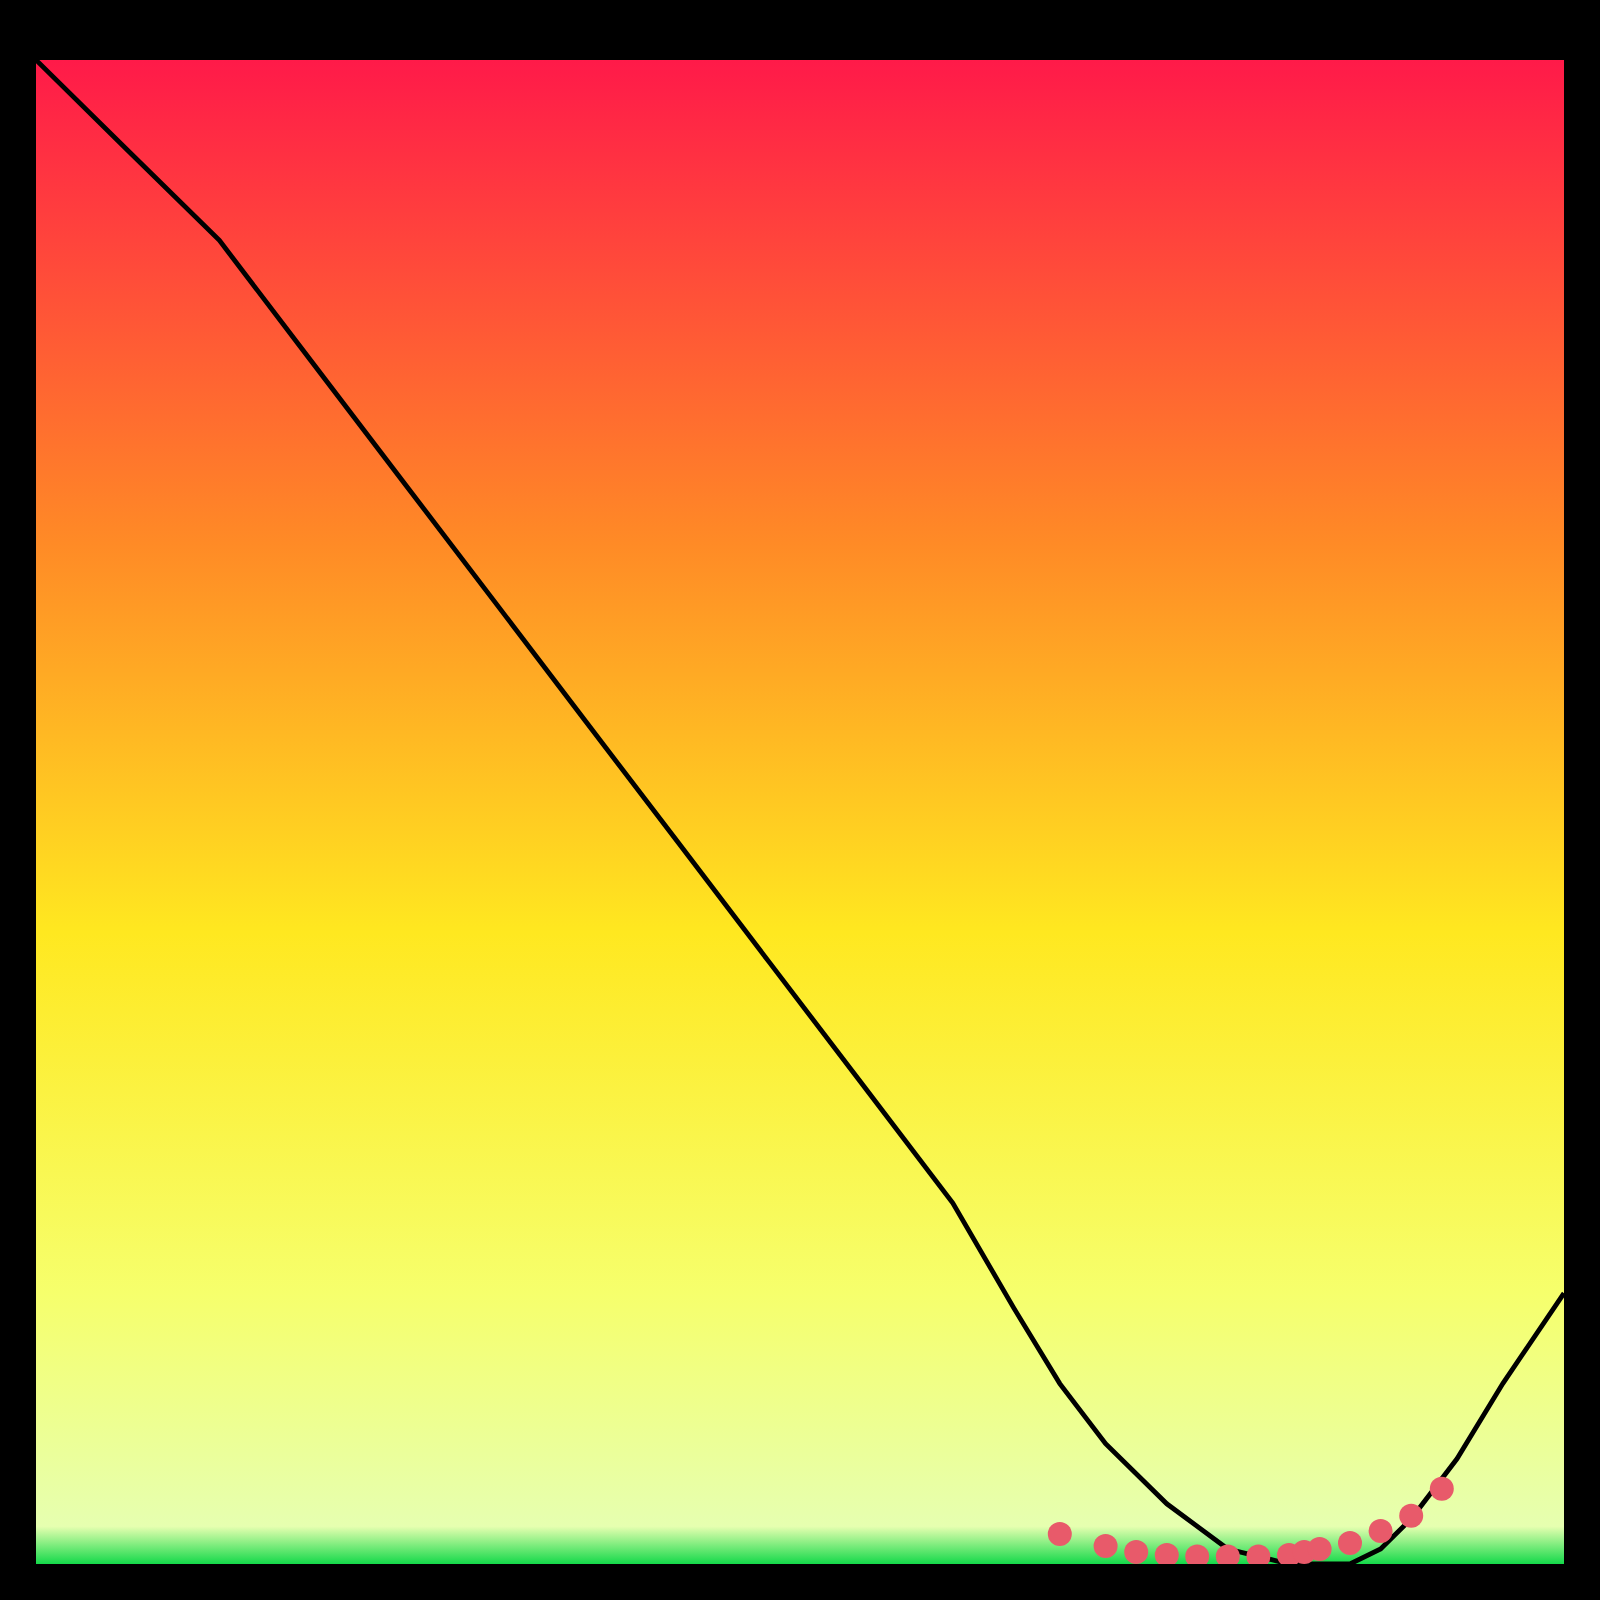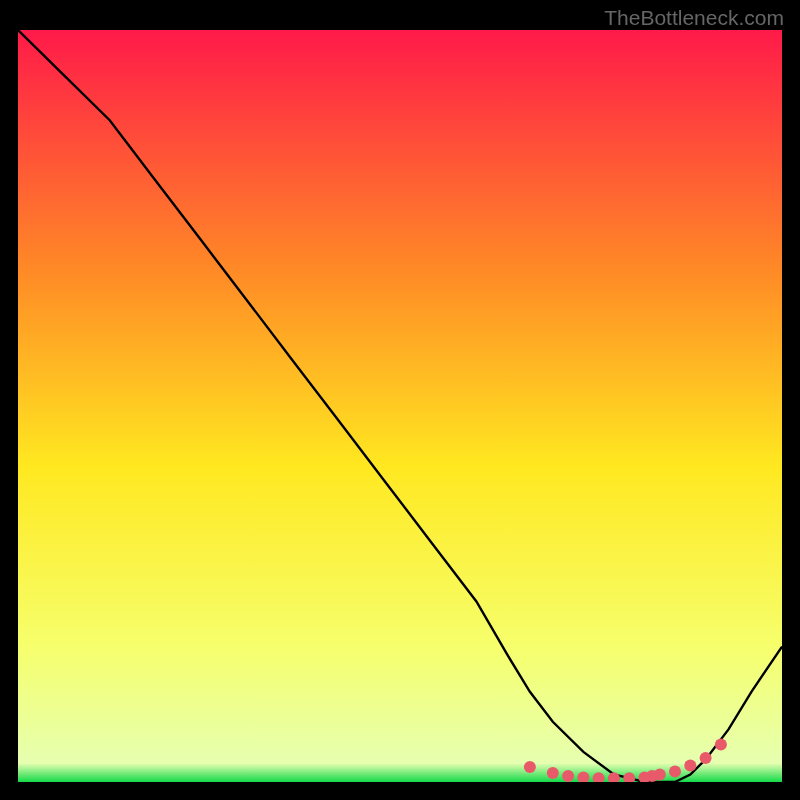--- a/index.html
+++ b/index.html
@@ -35,21 +35,20 @@
   }
   .plot svg {
     display: block;
   }
 </style>
 </head>
 <body>
 
 <div class="outer">
 
-  <div class="watermark">TheBottleneck.com</div>
 
   <div class="plot">
     <svg id="chart-svg" width="764" height="752" viewBox="0 0 764 752">
       <defs>
         <linearGradient id="bg-grad" x1="0" y1="0" x2="0" y2="1">
           <stop id="g0" offset="0%" stop-color="#ff1a49"></stop>
           <stop id="g1" offset="32%" stop-color="#ff8a26"></stop>
           <stop id="g2" offset="58%" stop-color="#ffe820"></stop>
           <stop id="g3" offset="82%" stop-color="#f6ff6c"></stop>
           <stop id="g4" offset="97.5%" stop-color="#e6ffb0"></stop>

